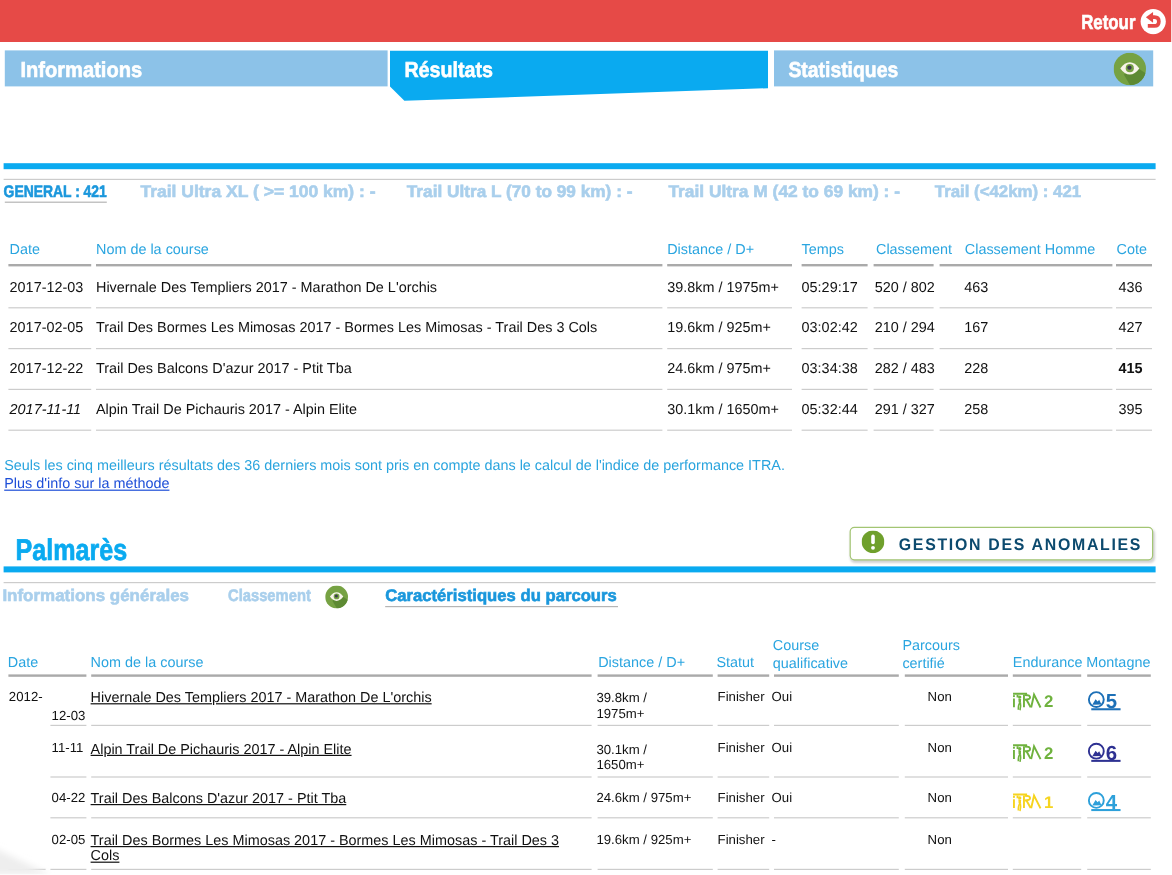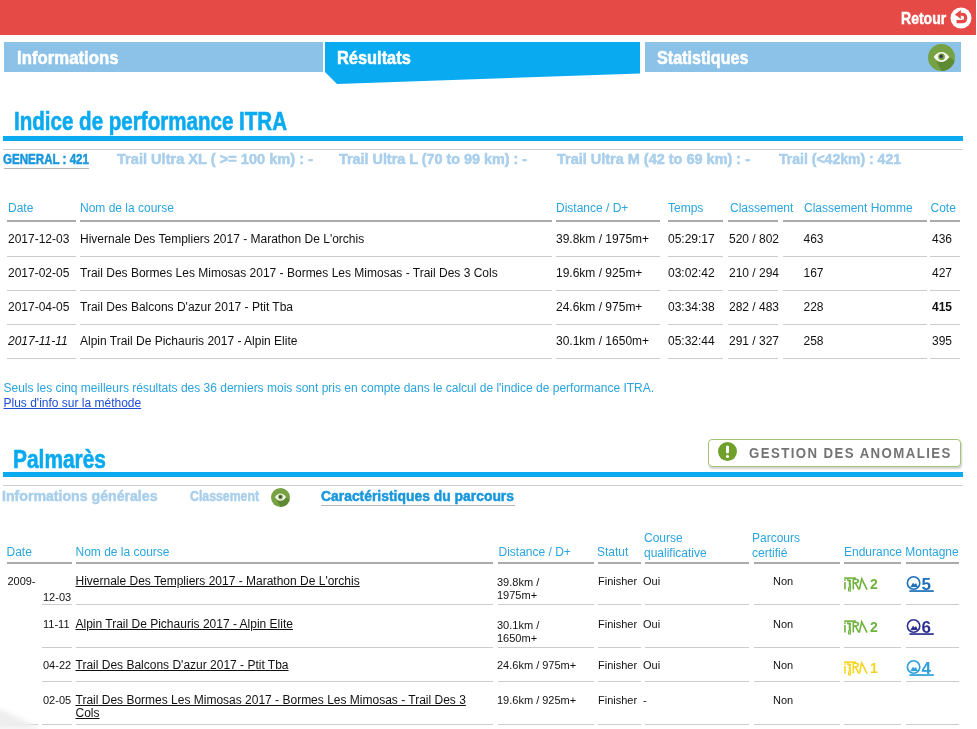--- a/index.html
+++ b/index.html
@@ -45,21 +45,20 @@
           <circle cx="13.5" cy="13.5" r="13.5"></circle>
         </clipPath>
       </defs>
     <circle cx="13.5" cy="13.5" r="13.5" fill="#76a243"></circle>
     <path d="M8.5 18 L20.7 13 L27.5 17.5 L27.5 27.5 L14 27.5 Z" fill="#5d8a33" clip-path="url(#c1)"></path>
     <path d="M5.6 13 Q9.2 7.9 13.5 7.9 Q17.8 7.9 21.4 13 Q17.8 18.1 13.5 18.1 Q9.2 18.1 5.6 13 Z" fill="#f7f4e9"></path>
     <circle cx="13.5" cy="12.8" r="3.4" fill="#76a243"></circle>
     <circle cx="13.2" cy="12.4" r="1.8" fill="#3c3c50"></circle>
   </svg>
 
-  <div class="abs b" style="left:14px;top:107px;font-size:25px;color:#0aaaf0;-webkit-text-stroke:0.6px #0aaaf0;"><span class="cond" id="h1" style="transform: scaleX(0.822212);">Indice de performance ITRA</span></div>
   <div class="abs" style="left:3px;top:135.5px;width:960px;height:5px;background:#0aaaf0;"></div>
 
   <div class="line" style="left:3px;top:149px;width:960px;"></div>
   <div class="abs act" style="left:3px;top:152px;"><span class="cond" id="g1" style="transform: scaleX(0.826923);">GENERAL : 421</span></div>
   <div class="line" style="left:4px;top:167.5px;width:85px;background:#b5b5b5;"></div>
   <div class="abs pale" style="left:117px;top:152px;"><span class="cond" id="g2" style="transform: scaleX(1.04229);">Trail Ultra XL ( &gt;= 100 km) : -</span></div>
   <div class="abs pale" style="left:339px;top:152px;"><span class="cond" id="g3" style="transform: scaleX(1.02531);">Trail Ultra L (70 to 99 km) : -</span></div>
   <div class="abs pale" style="left:557px;top:152px;"><span class="cond" id="g4" style="transform: scaleX(1.03364);">Trail Ultra M (42 to 69 km) : -</span></div>
   <div class="abs pale" style="left:779px;top:152px;"><span class="cond" id="g5" style="transform: scaleX(1.00167);">Trail (&lt;42km) : 421</span></div>
 
@@ -88,21 +87,21 @@
   <div class="cell" style="left:932px;top:233.3px;">436</div>
 
   <div class="cell" style="left:8px;top:267.3px;">2017-02-05</div>
   <div class="cell" style="left:80px;top:267.3px;">Trail Des Bormes Les Mimosas 2017 - Bormes Les Mimosas - Trail Des 3 Cols</div>
   <div class="cell" style="left:556px;top:267.3px;">19.6km / 925m+</div>
   <div class="cell" style="left:668px;top:267.3px;">03:02:42</div>
   <div class="cell" style="left:729px;top:267.3px;">210 / 294</div>
   <div class="cell" style="left:803.5px;top:267.3px;">167</div>
   <div class="cell" style="left:932px;top:267.3px;">427</div>
 
-  <div class="cell" style="left:8px;top:301.3px;">2017-04-05</div>
+  <div class="cell" style="left:8px;top:301.3px;">2017-12-22</div>
   <div class="cell" style="left:80px;top:301.3px;">Trail Des Balcons D'azur 2017 - Ptit Tba</div>
   <div class="cell" style="left:556px;top:301.3px;">24.6km / 975m+</div>
   <div class="cell" style="left:668px;top:301.3px;">03:34:38</div>
   <div class="cell" style="left:729px;top:301.3px;">282 / 483</div>
   <div class="cell" style="left:803.5px;top:301.3px;">228</div>
   <div class="cell" style="left:932px;top:301.3px;font-weight:bold;">415</div>
 
   <div class="cell" style="left:8px;top:335.3px;font-style:italic;">2017-11-11</div>
   <div class="cell" style="left:80px;top:335.3px;">Alpin Trail De Pichauris 2017 - Alpin Elite</div>
   <div class="cell" style="left:556px;top:335.3px;">30.1km / 1650m+</div>
@@ -145,21 +144,21 @@
 
   <div class="abs b" style="left:13px;top:445px;font-size:25px;color:#0aaaf0;-webkit-text-stroke:0.6px #0aaaf0;"><span class="cond" id="h2" style="transform: scaleX(0.836307);">Palmarès</span></div>
   <div class="abs" style="left:3px;top:471.5px;width:960px;height:5px;background:#0aaaf0;"></div>
 
   <div class="abs" style="left:708px;top:439px;width:251px;height:26px;background:#fff;border:1px solid #a3c573;border-radius:4px;box-shadow:1px 2px 2px rgba(0,0,0,0.18);"></div>
   <svg class="abs" style="left:718px;top:442px;" width="19" height="19" viewBox="0 0 19 19">
     <circle cx="9.5" cy="9.5" r="9.5" fill="#6fa02c"></circle>
     <rect x="8" y="3.5" width="3" height="8" rx="1.5" fill="#fff"></rect>
     <circle cx="9.5" cy="14.5" r="1.6" fill="#fff"></circle>
   </svg>
-  <div class="abs b" style="left:749px;top:445px;font-size:14px;color:#737373;letter-spacing:1.5px;"><span class="cond" id="gest" style="transform: scaleX(0.945179);">GESTION DES ANOMALIES</span></div>
+  <div class="abs b" style="left:749px;top:445px;font-size:14px;color:#0c4a6e;letter-spacing:1.5px;"><span class="cond" id="gest" style="transform: scaleX(0.945179);">GESTION DES ANOMALIES</span></div>
 
   <div class="line" style="left:3px;top:485px;width:960px;"></div>
   <div class="abs pale" style="left:2px;top:488.5px;"><span class="cond" id="p1" style="transform: scaleX(1.00943);">Informations générales</span></div>
   <div class="abs pale" style="left:190px;top:488.5px;"><span class="cond" id="p2" style="transform: scaleX(0.877932);">Classement</span></div>
   <svg class="abs" style="left:271px;top:488px;" width="19" height="19" viewBox="0 0 27 27">
     <defs>
         <clipPath id="c2">
           <circle cx="13.5" cy="13.5" r="13.5"></circle>
         </clipPath>
       </defs>
@@ -183,21 +182,21 @@
 
   <div class="hline" style="left:7.3px;top:561.5px;width:64.6px;"></div>
   <div class="hline" style="left:75.5px;top:561.5px;width:417.5px;"></div>
   <div class="hline" style="left:498px;top:561.5px;width:95.5px;"></div>
   <div class="hline" style="left:597.5px;top:561.5px;width:43.5px;"></div>
   <div class="hline" style="left:645.3px;top:561.5px;width:104.2px;"></div>
   <div class="hline" style="left:753.5px;top:561.5px;width:86px;"></div>
   <div class="hline" style="left:843.5px;top:561.5px;width:57.5px;"></div>
   <div class="hline" style="left:906px;top:561.5px;width:53px;"></div>
 
-  <div class="c2" style="left:7.4px;top:576px;">2009-</div>
+  <div class="c2" style="left:7.4px;top:576px;">2012-</div>
   <div class="c2" style="left:43px;top:576px;margin-top:16px;">12-03</div>
   <div class="cell" style="left:75.5px;top:575px;"><a style="color:#111;">Hivernale Des Templiers 2017 - Marathon De L'orchis</a></div>
   <div class="c2" style="left:497px;top:576px;line-height:13.4px;white-space:normal;width:82px;">39.8km / 1975m+</div>
   <div class="c2" style="left:598px;top:576px;">Finisher</div>
   <div class="c2" style="left:643px;top:576px;">Oui</div>
   <div class="c2" style="left:773px;top:576px;">Non</div>
   <svg class="abs itra-g" style="left:844px;top:576px;" width="36" height="20">
       <g fill="none" stroke="#6fb23e" stroke-width="1.6">
         <path d="M0.2 2.1 L11.9 2.1"></path>
         <path d="M0.95 6 L0.95 13.4"></path>

